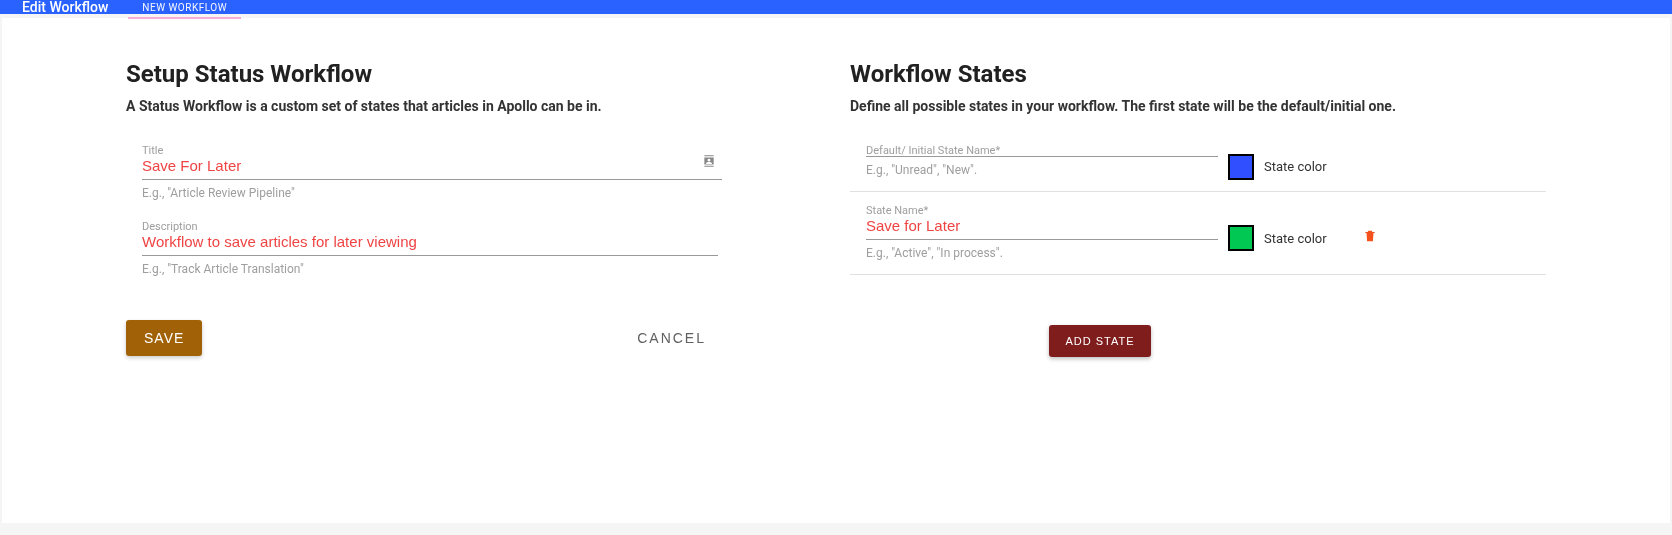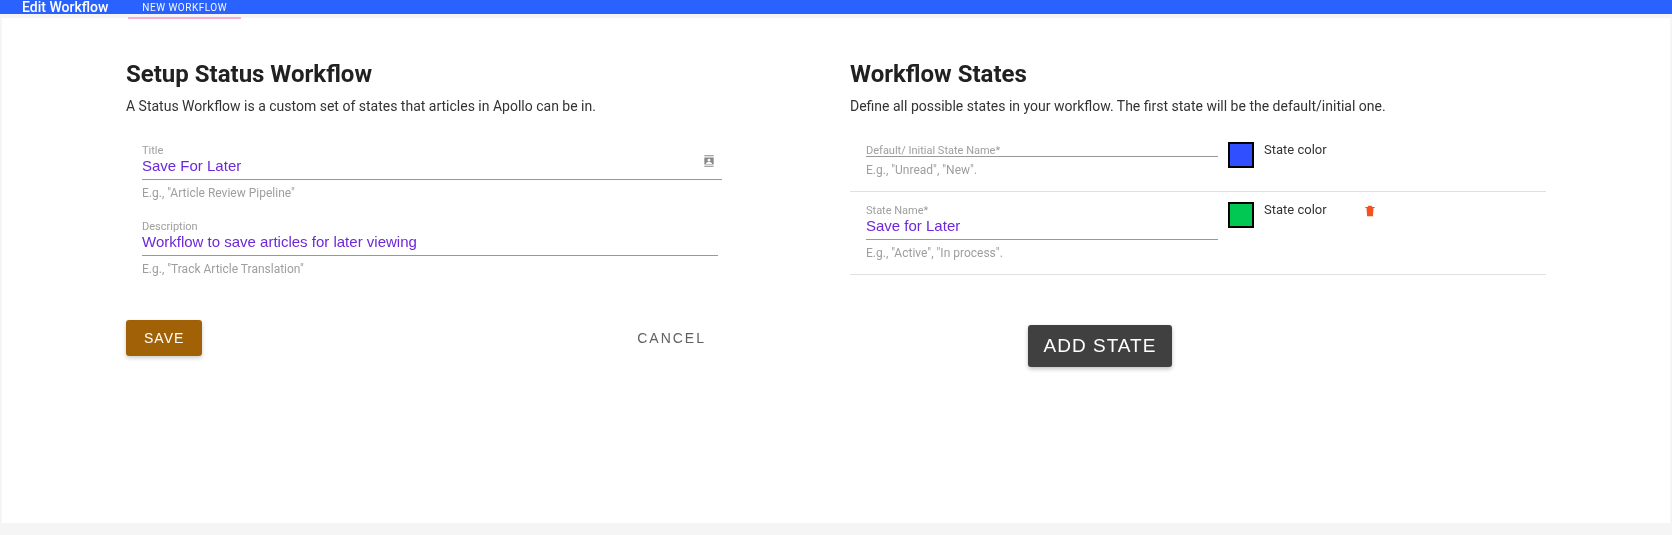--- a/index.html
+++ b/index.html
@@ -59,20 +59,21 @@
     h1 {
       font-size: 24px;
       font-weight: 700;
       color: #212121;
       margin-bottom: 10px;
     }
     .subtitle {
       font-size: 14px;
       color: #333;
       margin-bottom: 28px;
+      font-weight: bold;
     }
     .field-wrap {
       margin-bottom: 18px;
       margin-left: 16px;
     }
     .field {
       position: relative;
       border-bottom: 1px solid rgba(0,0,0,0.4);
       padding-top: 14px;
       width: 576px;
@@ -82,21 +83,21 @@
       color: #9e9e9e;
       position: absolute;
       top: 2px;
       left: 0;
     }
     .field-input {
       width: 100%;
       border: none;
       outline: none;
       font-size: 15px;
-      color: #6d28d9;
+      color: #ef4444;
       padding-bottom: 5px;
       background: transparent;
     }
     .helper {
       font-size: 12px;
       color: #9e9e9e;
       margin-top: 6px;
     }
     .title-row {
       display: flex;
@@ -138,20 +139,21 @@
       padding: 10px 12px;
     }
     .btn-row-left {
       display: flex;
       align-items: center;
       justify-content: space-between;
       width: 592px;
     }
     .state-row {
       display: flex;
+      align-items: center;
       margin-bottom: 10px;
       border-bottom: 1px solid rgba(0,0,0,0.12);
       padding-bottom: 0;
     }
     .state-field-wrap {
       width: 352px;
       margin-left: 16px;
     }
     .state-field {
       position: relative;
@@ -183,24 +185,24 @@
       cursor: pointer;
     }
     .delete-icon svg { fill: #f4511e; }
     .btn-addstate-row {
       display: flex;
       justify-content: center;
       margin-top: 50px;
       width: 500px;
     }
     .btn-addstate {
-      background: #404040;
-      color: #fff;
-      border: none;
-      font-size: 19px;
+      background: #7f1d1d;
+      color: #fff;
+      border: none;
+      font-size: 11px;
       font-weight: 500;
       letter-spacing: 1px;
       padding: 10px 16px;
       border-radius: 3px;
       cursor: pointer;
       box-shadow: 0 2px 4px rgba(0,0,0,0.25);
     }
   </style>
 </head>
 <body>

